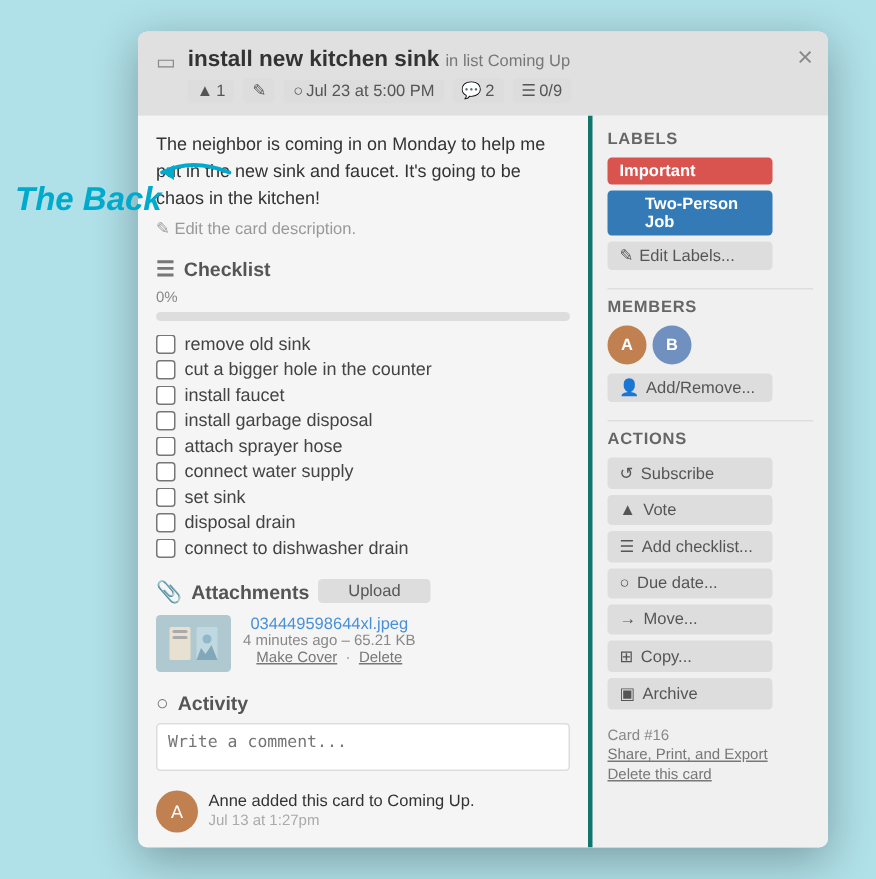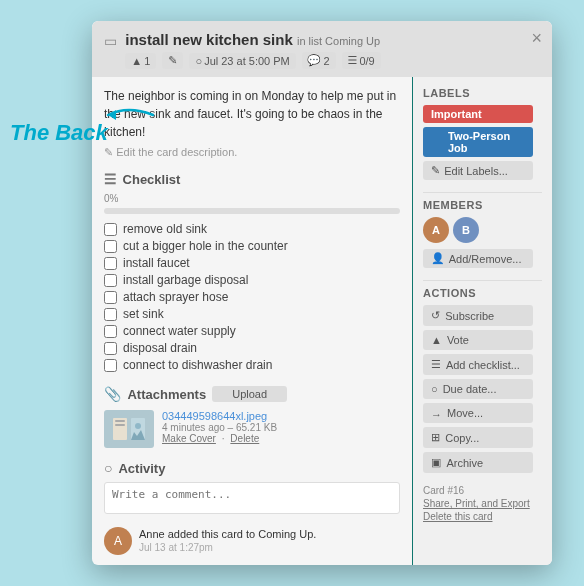--- a/index.html
+++ b/index.html
@@ -116,24 +116,24 @@
       flex: 1;
     }
 
     .modal-main {
       flex: 1;
       padding: 10px 12px;
       overflow-y: auto;
     }
 
     .modal-sidebar {
-      width: 140px;
+      width: 160px;
       padding: 10px 10px;
       background: #f0f0f0;
-      border-left: 1px solid #0f766e;
+      border-left: 3px solid #0f766e;
       flex-shrink: 0;
     }
 
     .description-section {
       margin-bottom: 12px;
     }
 
     .description-text {
       font-size: 12px;
       color: #333;
@@ -231,20 +231,21 @@
       padding: 2px 20px;
       font-size: 11px;
       cursor: pointer;
       color: #555;
     }
 
     .attachment-item {
       display: flex;
       align-items: flex-start;
       gap: 8px;
+      text-align: center;
     }
 
     .attachment-thumb {
       width: 50px;
       height: 38px;
       background: #b0c8d0;
       border-radius: 3px;
       display: flex;
       align-items: center;
       justify-content: center;
@@ -509,25 +510,25 @@
         <div class="checklist-item">
           <input type="checkbox" style="">
           <span>install garbage disposal</span>
         </div>
         <div class="checklist-item">
           <input type="checkbox" style="">
           <span>attach sprayer hose</span>
         </div>
         <div class="checklist-item">
           <input type="checkbox" style="">
+          <span>connect water supply</span>
+        </div>
+        <div class="checklist-item">
+          <input type="checkbox" style="">
           <span>set sink</span>
-        </div>
-        <div class="checklist-item">
-          <input type="checkbox" style="">
-          <span>connect water supply</span>
         </div>
         <div class="checklist-item">
           <input type="checkbox" style="">
           <span>disposal drain</span>
         </div>
         <div class="checklist-item">
           <input type="checkbox" style="">
           <span>connect to dishwasher drain</span>
         </div>
       </div>

